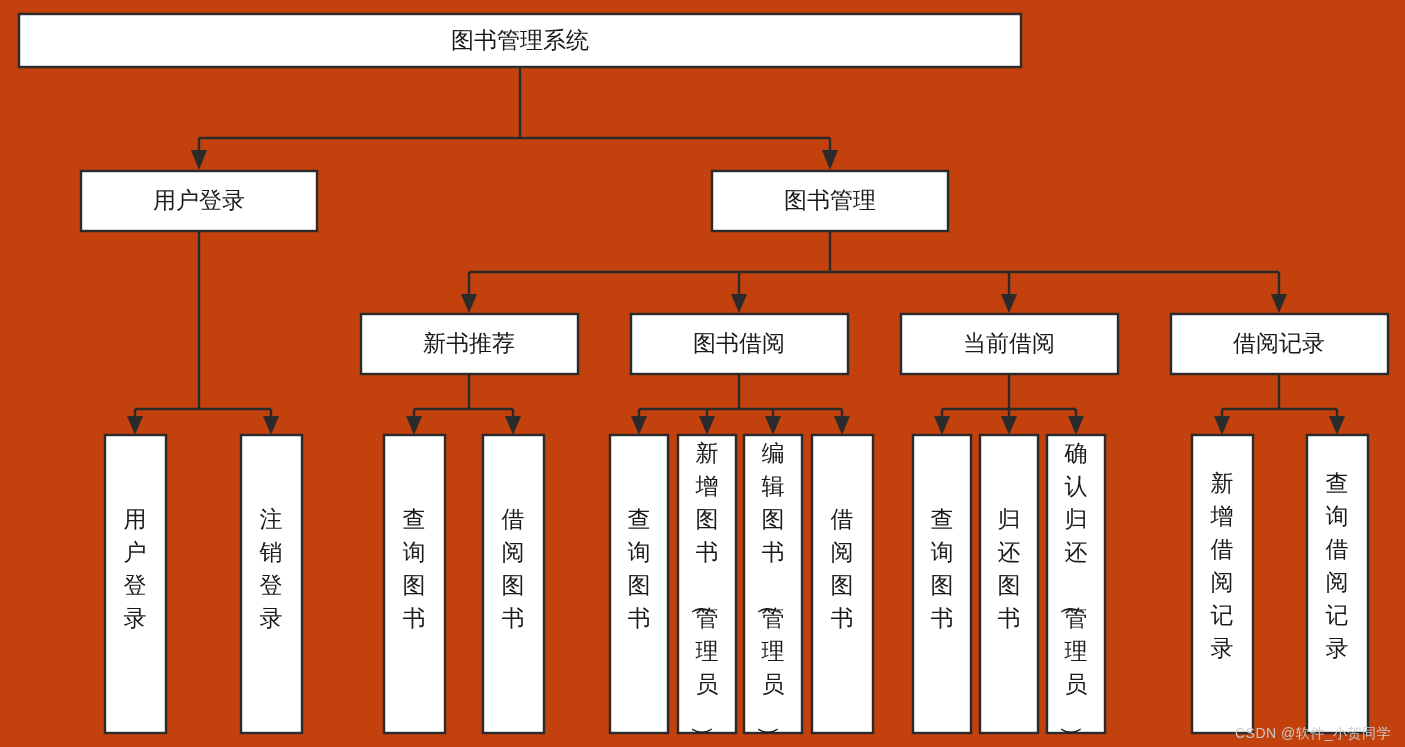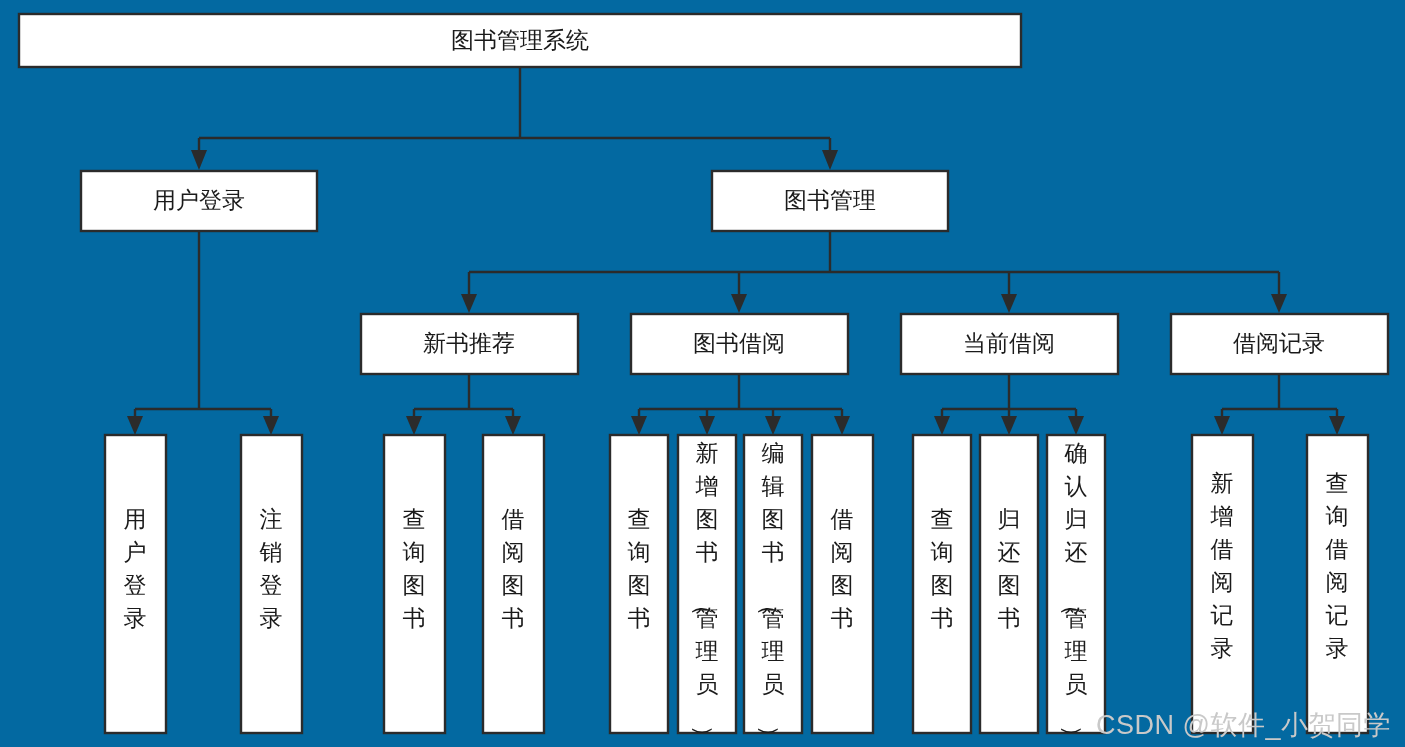--- a/index.html
+++ b/index.html
@@ -11,21 +11,21 @@
     width: 1405px;
     height: 747px;
     font-family: "Liberation Sans", "DejaVu Sans", sans-serif;
     overflow: hidden;
     position: relative;
   }
   #diagram-root {
     position: relative;
     width: 1405px;
     height: 747px;
-    background: #0369a1;
+    background: #c2410c;
   }
   svg.diagram-canvas {
     position: absolute;
     top: 0;
     left: 0;
     width: 1405px;
     height: 747px;
     display: block;
   }
   .node-box {
@@ -54,21 +54,21 @@
     fill: #1a1a1a;
     font-family: "Liberation Sans", "DejaVu Sans", sans-serif;
     font-size: 23px;
     text-anchor: middle;
   }
   .watermark {
     position: absolute;
     right: 14px;
     bottom: 4px;
     font-family: "Liberation Sans", "DejaVu Sans", sans-serif;
-    font-size: 27px;
+    font-size: 14px;
     color: #c9c9c9;
     white-space: nowrap;
     letter-spacing: 0.5px;
     pointer-events: none;
   }
 </style>
 </head>
 <body>
 
 <div id="diagram-root">

